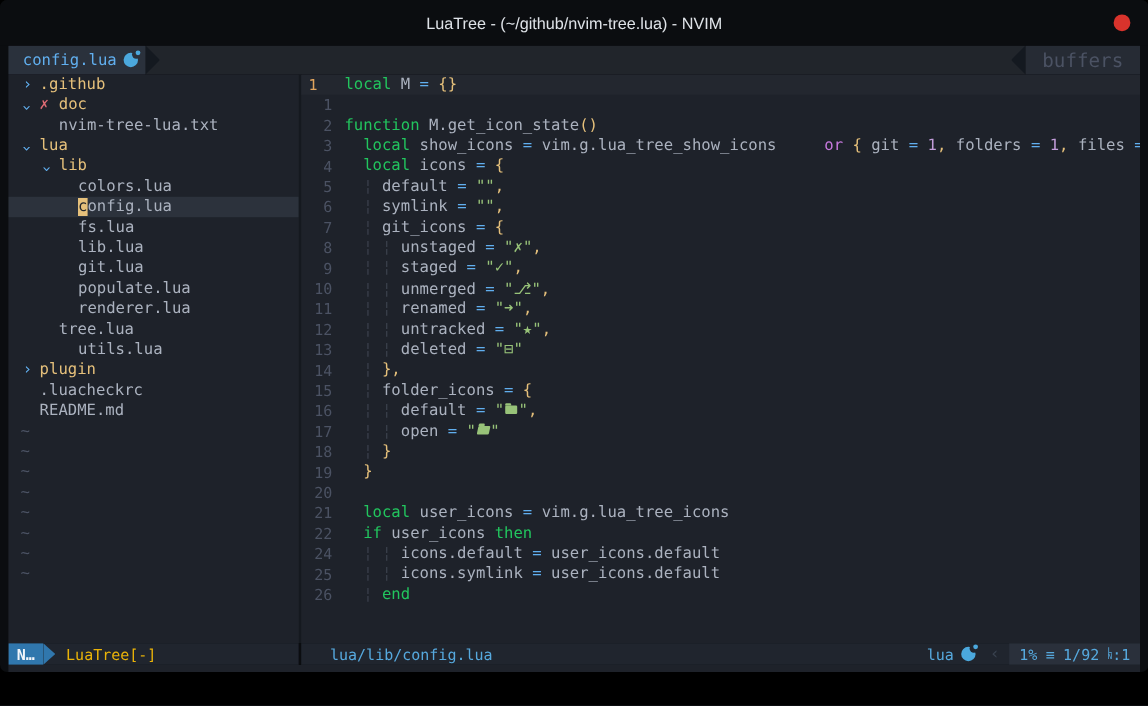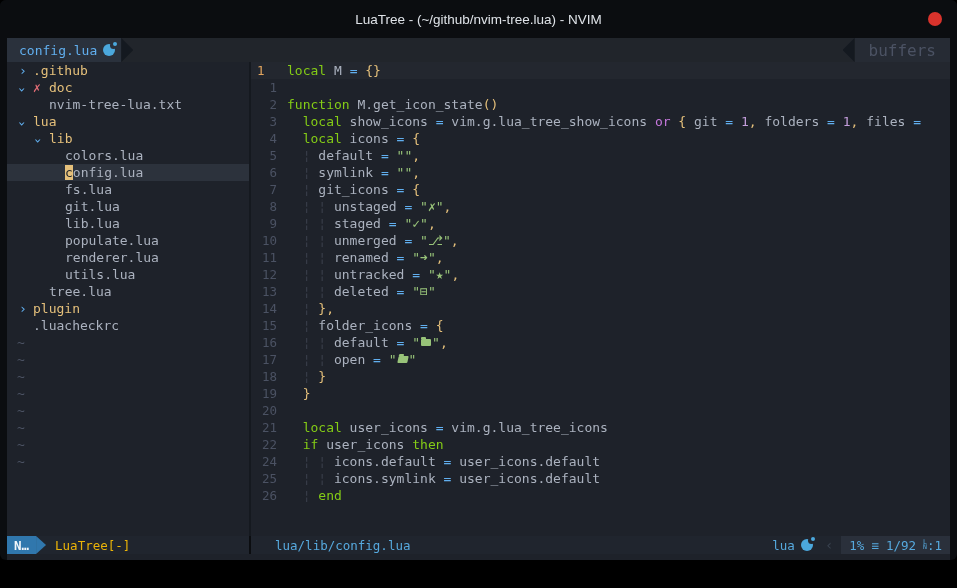--- a/index.html
+++ b/index.html
@@ -51,24 +51,24 @@
   .t-file { color:#abb2bf; }
   .cursor-char { background:#e5c07b; color:#21252b; }
   .tilde { height:17px; line-height:17px; padding-left:10px; color:#4b5263; }
   
   .code { flex:1; font-size:13px; overflow:hidden; }
   .crow { height:17px; display:flex; align-items:center; }
   .crow.cur { background:#23272f; }
   .gut { flex:none; width:36px; text-align:right; padding-right:10px; color:#4b5263; font-size:12.5px; }
   .crow.cur .gut { text-align:left; padding-left:6px; color:#e2a55e; }
   .ctext { white-space:pre; }
-  .tk-kw { color:#84cc16;margin-top:24px; }
+  .tk-kw { color:#22c55e;margin-top:24px; }
   .tk-fg { color:#abb2bf; }
   .tk-op { color:#61afef; }
-  .tk-pur { color:#c678dd; }
+  .tk-pur { color:#c678dd;margin-left:32px; }
   .tk-num { color:#c39ddb; }
   .tk-punct { color:#e5c07b; }
   .tk-str { color:#98c379; }
   .tk-gd { color:#3a3f4b; }
   .glyph-folder, .glyph-folder-open {
     display:inline-block; width:10px; height:7px; background:#98c379;
     border-radius:1px; position:relative; margin:0 1px; vertical-align:1px;
   }
   .glyph-folder::before, .glyph-folder-open::before {
     content:''; position:absolute; top:-2px; left:0; width:5px; height:2px;
@@ -123,28 +123,29 @@
       <div class="tree">
         <div id="tree-items">
             <div class="trow"><span class="tind" style="width: 10px;"></span><span class="tslot"><span class="chev">›</span></span><span class="t-folder">.github</span></div>
             <div class="trow"><span class="tind" style="width: 10px;"></span><span class="tslot"><span class="chev down">›</span></span><span class="gitx">✗</span><span class="t-folder">doc</span></div>
             <div class="trow"><span class="tind" style="width: 26px;"></span><span class="tslot"></span><span class="t-file">nvim-tree-lua.txt</span></div>
             <div class="trow"><span class="tind" style="width: 10px;"></span><span class="tslot"><span class="chev down">›</span></span><span class="t-folder">lua</span></div>
             <div class="trow"><span class="tind" style="width: 26px;"></span><span class="tslot"><span class="chev down">›</span></span><span class="t-folder">lib</span></div>
             <div class="trow"><span class="tind" style="width: 42px;"></span><span class="tslot"></span><span class="t-file">colors.lua</span></div>
             <div class="trow sel"><span class="tind" style="width: 42px;"></span><span class="tslot"></span><span class="t-file"><span class="cursor-char">c</span>onfig.lua</span></div>
             <div class="trow"><span class="tind" style="width: 42px;"></span><span class="tslot"></span><span class="t-file">fs.lua</span></div>
+            <div class="trow"><span class="tind" style="width: 42px;"></span><span class="tslot"></span><span class="t-file">lib.lua</span></div>
             <div class="trow"><span class="tind" style="width: 42px;"></span><span class="tslot"></span><span class="t-file">git.lua</span></div>
-            <div class="trow"><span class="tind" style="width: 42px;"></span><span class="tslot"></span><span class="t-file">lib.lua</span></div>
             <div class="trow"><span class="tind" style="width: 42px;"></span><span class="tslot"></span><span class="t-file">populate.lua</span></div>
             <div class="trow"><span class="tind" style="width: 42px;"></span><span class="tslot"></span><span class="t-file">renderer.lua</span></div>
+            <div class="trow"><span class="tind" style="width: 26px;"></span><span class="tslot"></span><span class="t-file">tree.lua</span></div>
             <div class="trow"><span class="tind" style="width: 42px;"></span><span class="tslot"></span><span class="t-file">utils.lua</span></div>
-            <div class="trow"><span class="tind" style="width: 26px;"></span><span class="tslot"></span><span class="t-file">tree.lua</span></div>
             <div class="trow"><span class="tind" style="width: 10px;"></span><span class="tslot"><span class="chev">›</span></span><span class="t-folder">plugin</span></div>
             <div class="trow"><span class="tind" style="width: 10px;"></span><span class="tslot"></span><span class="t-file">.luacheckrc</span></div>
+            <div class="trow"><span class="tind" style="width: 10px;"></span><span class="tslot"></span><span class="t-file">README.md</span></div>
           </div>
         <div id="tree-tildes">
             <div class="tilde">~</div>
             <div class="tilde">~</div>
             <div class="tilde">~</div>
             <div class="tilde">~</div>
             <div class="tilde">~</div>
             <div class="tilde">~</div>
             <div class="tilde">~</div>
             <div class="tilde">~</div>

